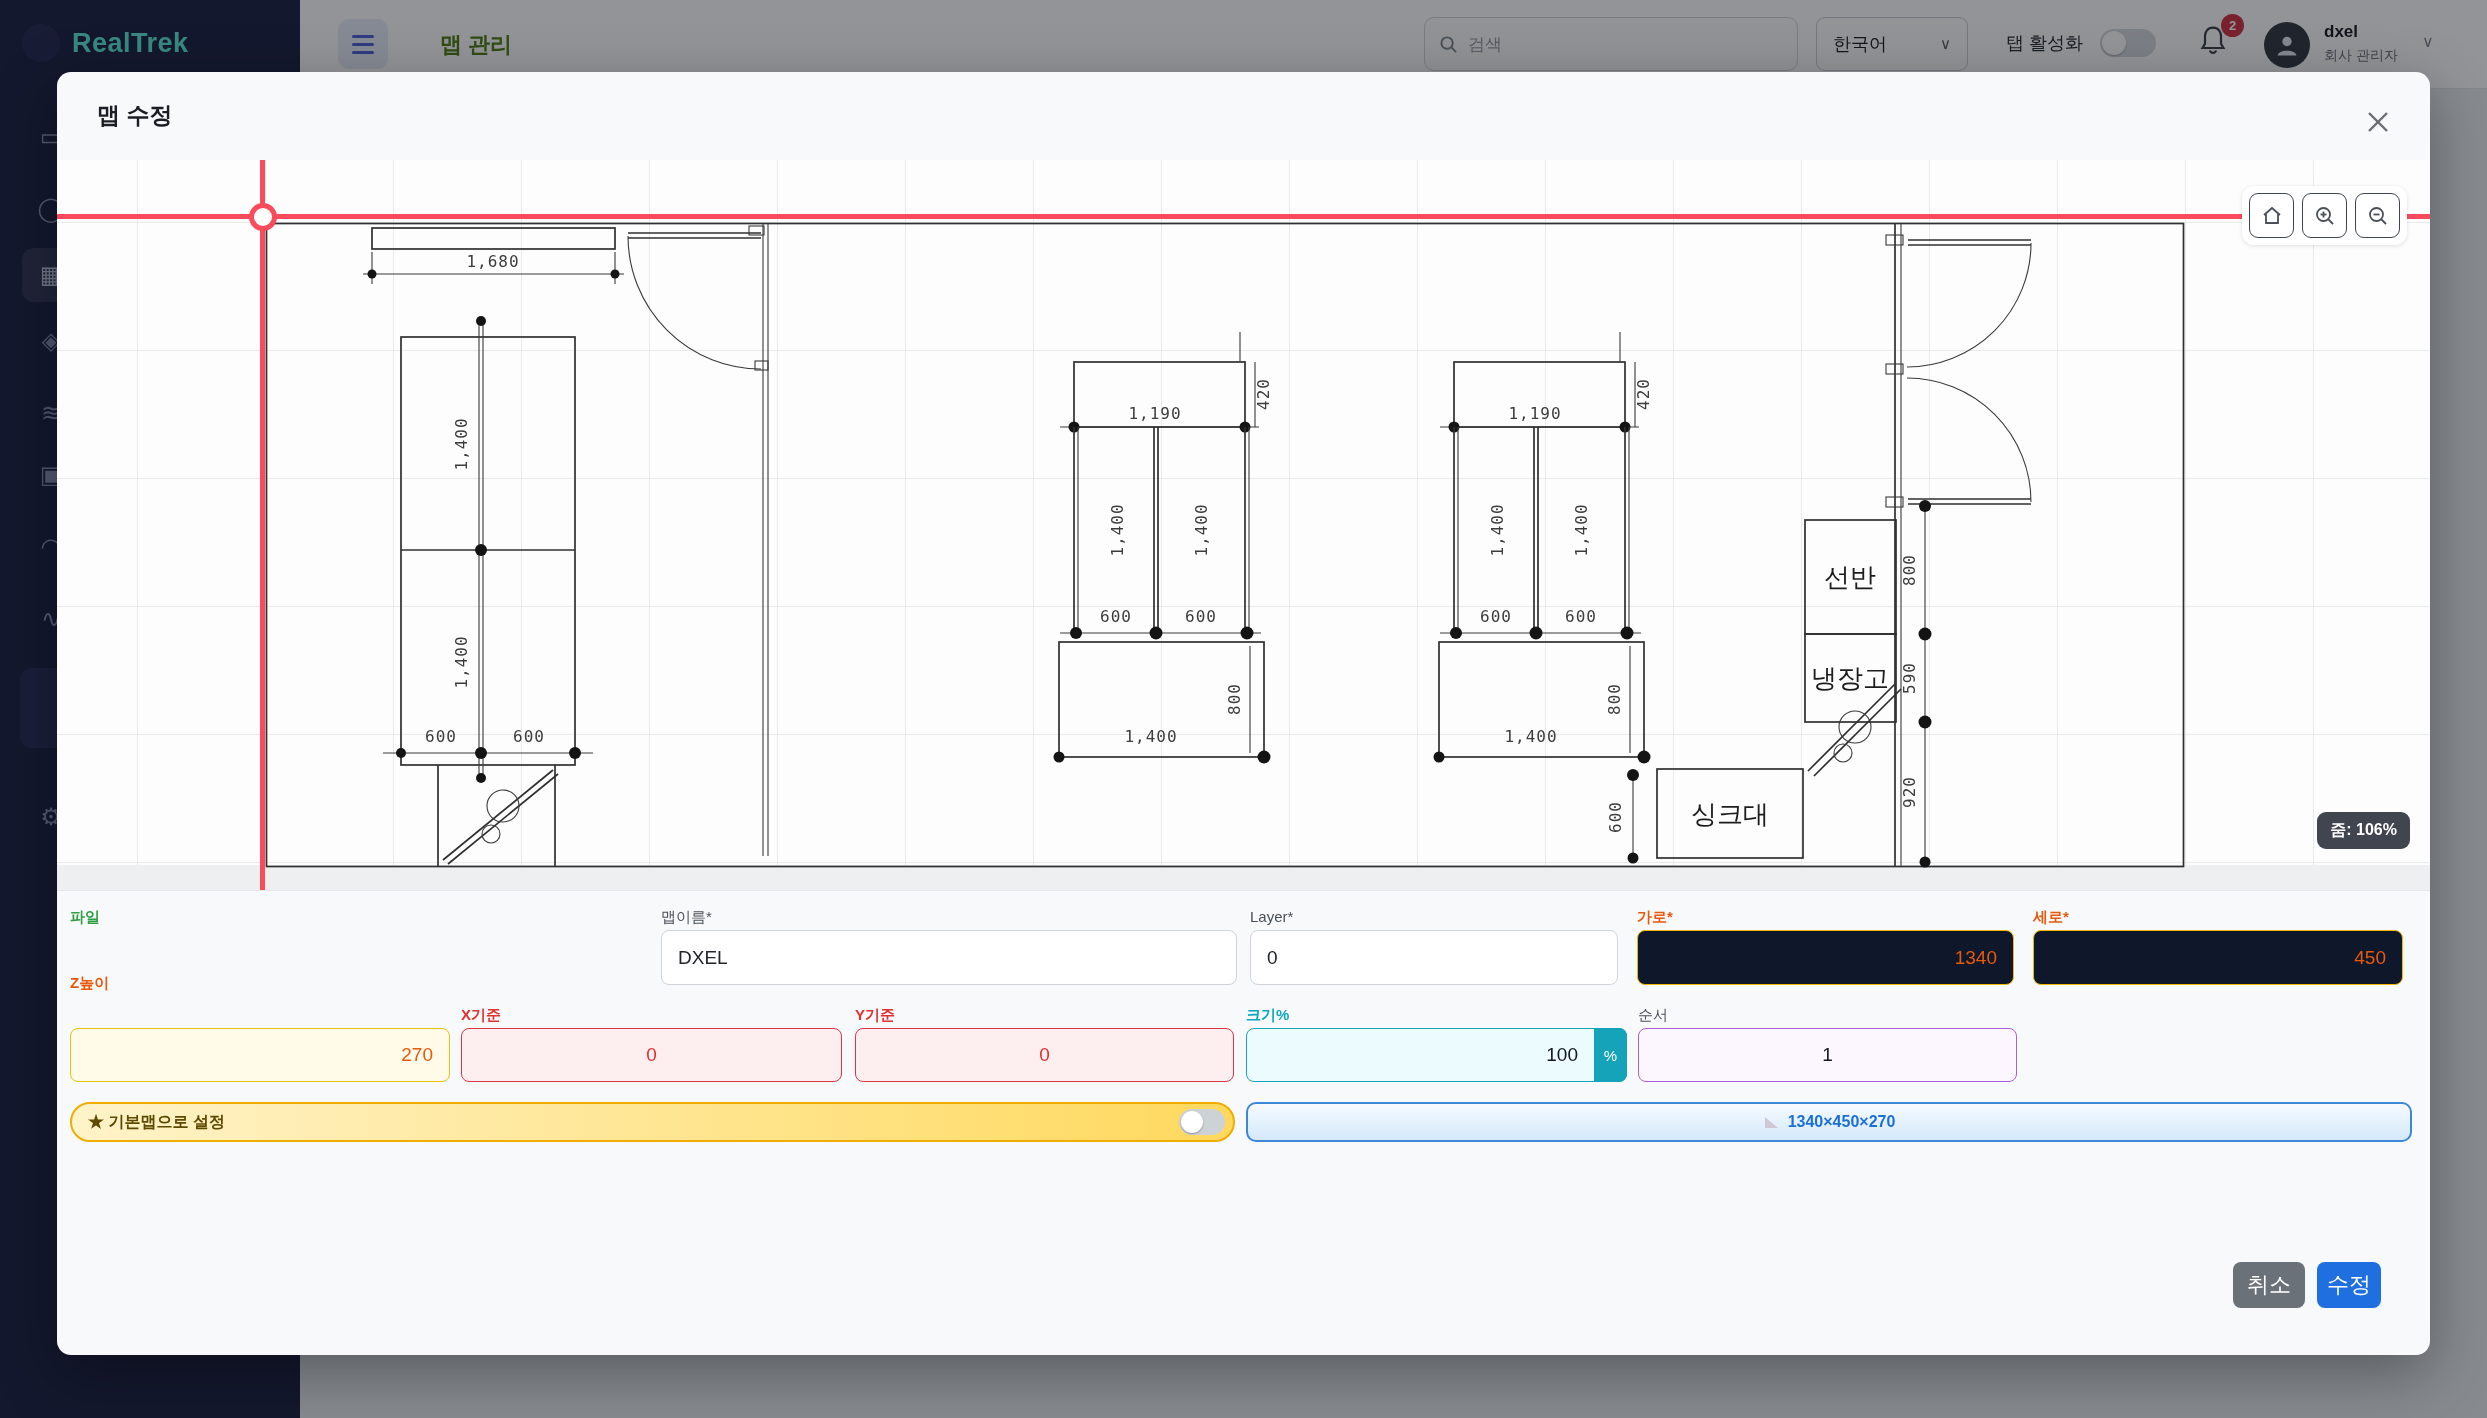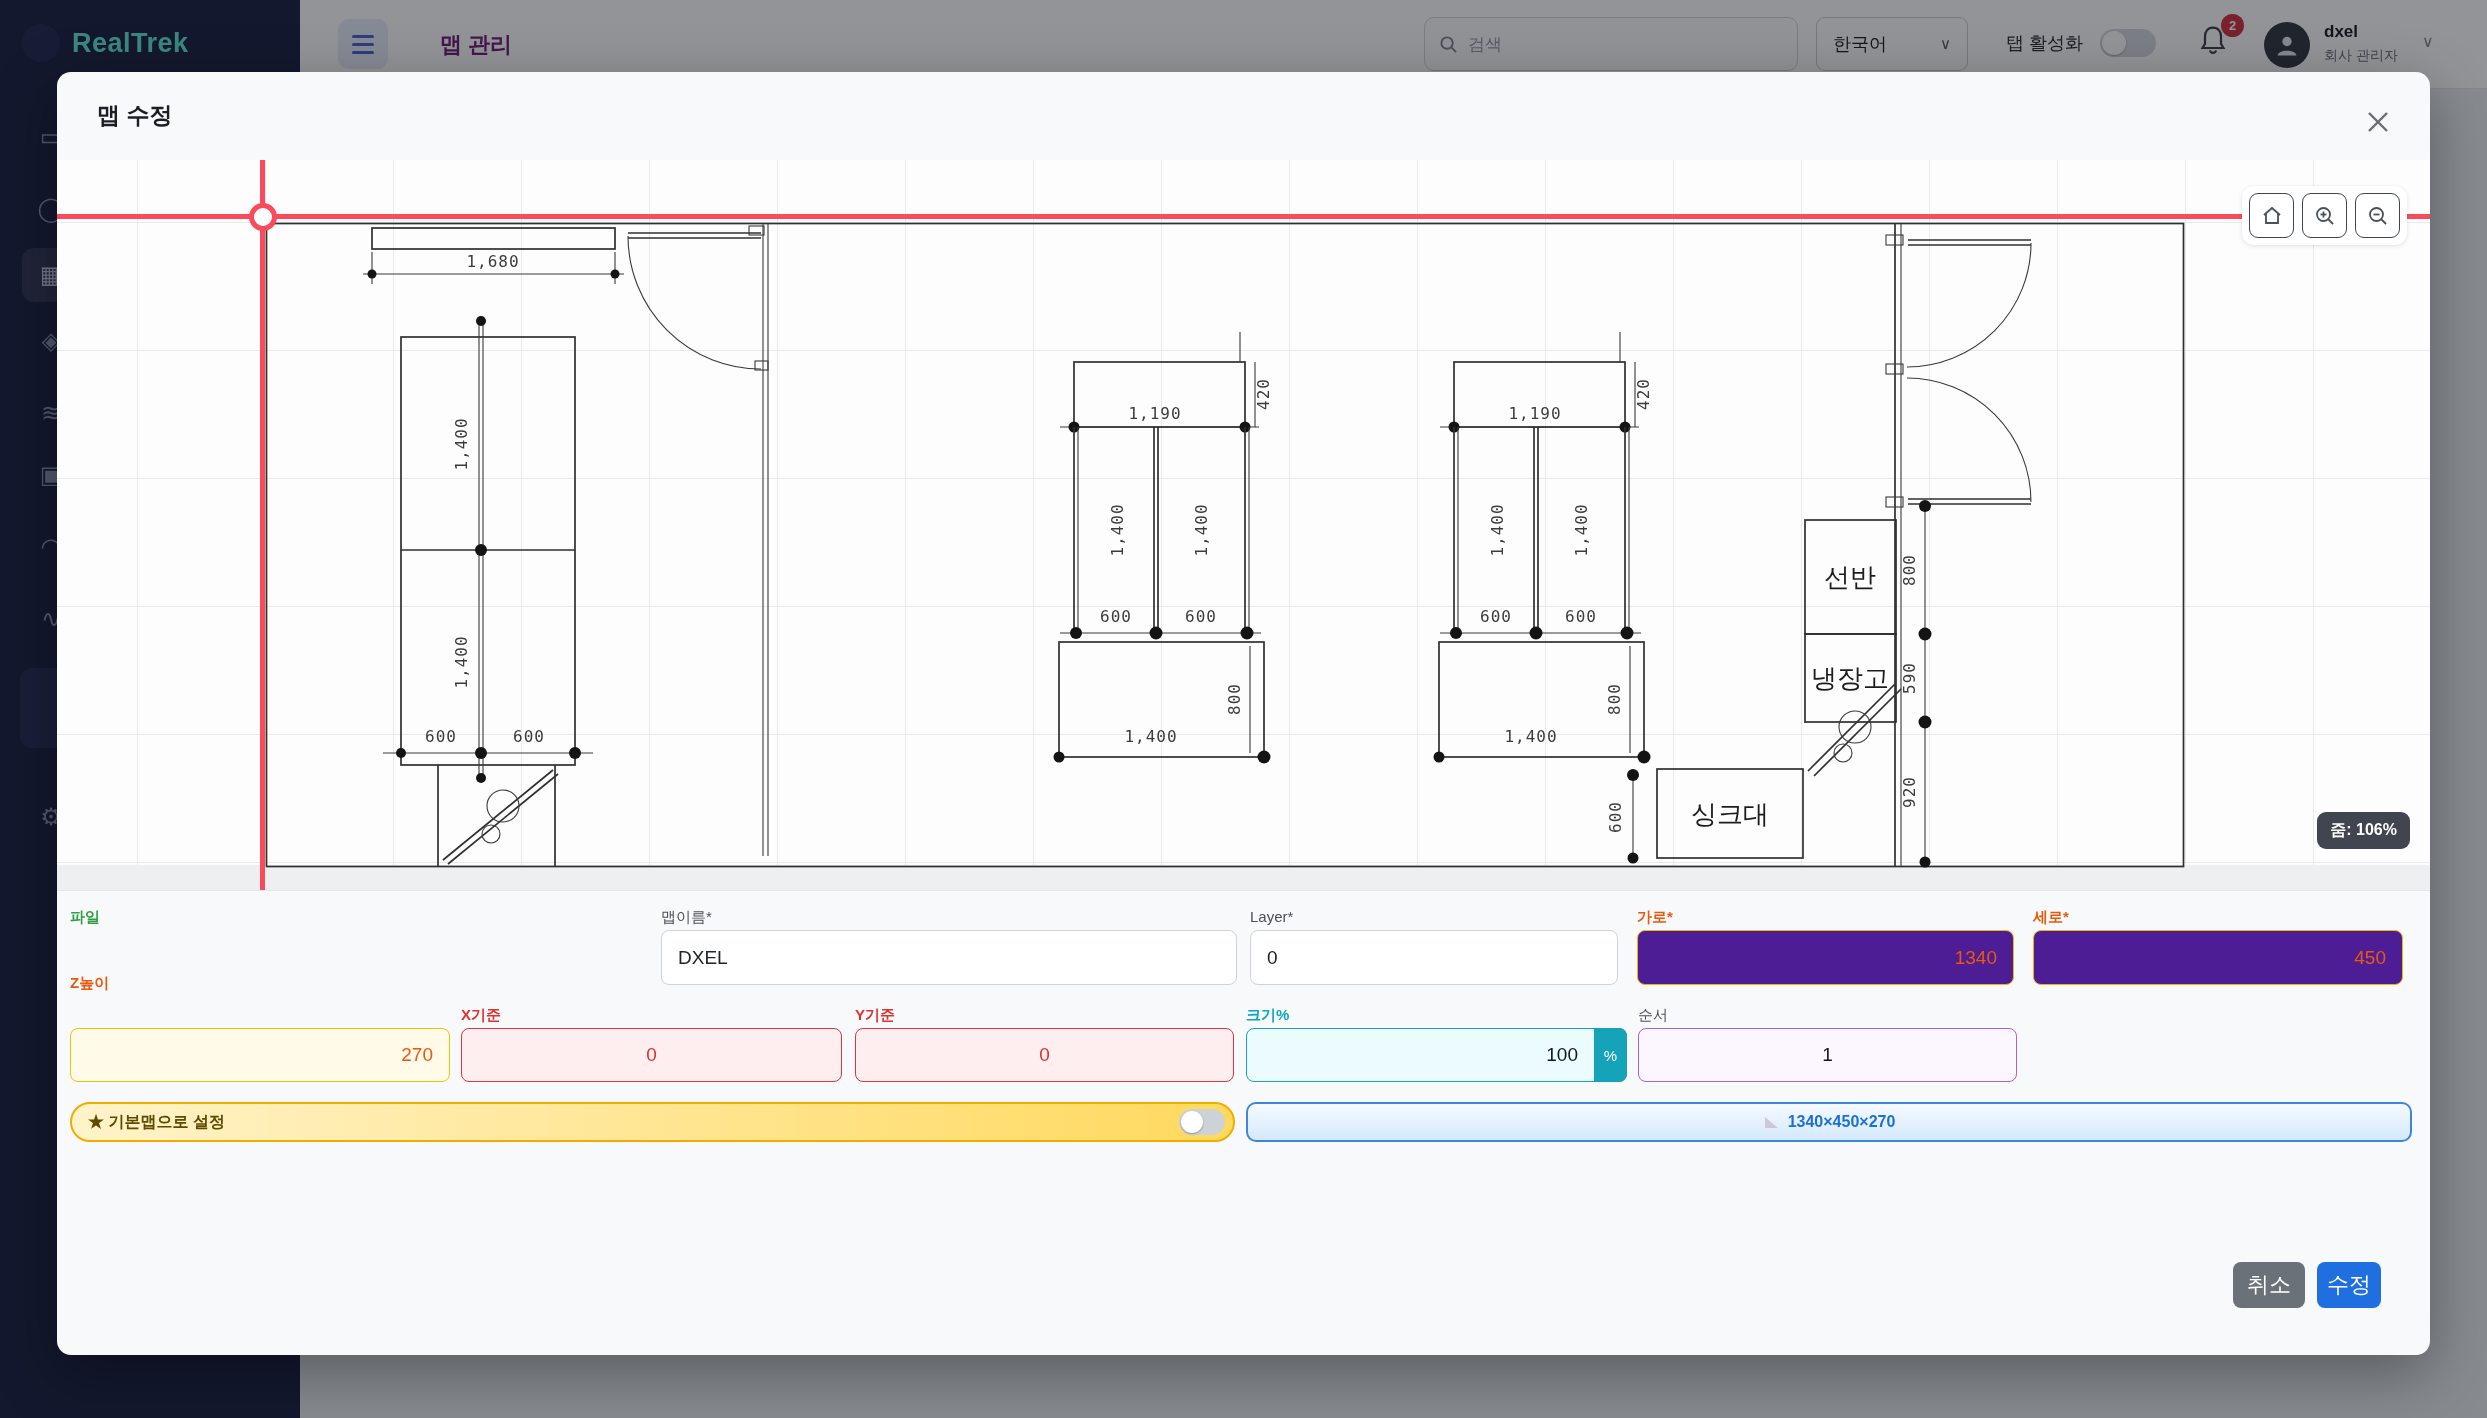--- a/index.html
+++ b/index.html
@@ -15,21 +15,21 @@
   .side-icon { position:absolute; left:34px; width:34px; height:34px; color:#8d92b4; font-size:24px;
     display:flex; align-items:center; justify-content:center; }
   .side-active-sm { position:absolute; left:22px; width:58px; height:54px; border-radius:12px; background:rgba(255,255,255,.10); }
   .side-active-lg { position:absolute; left:20px; width:64px; height:80px; border-radius:12px; background:#262a52; }
 
   .header { position:absolute; left:300px; top:0; width:2187px; height:89px; background:#ffffff; z-index:1;
     border-bottom:1px solid #e3e5e9; }
   .hamburger { position:absolute; left:38px; top:19px; width:50px; height:50px; border-radius:11px; background:#e9edf8;
     display:flex; flex-direction:column; align-items:center; justify-content:center; gap:5px; }
   .hamburger span { width:22px; height:3px; border-radius:2px; background:#4c5fd7; }
-  .page-title { position:absolute; left:140px; top:30px; font-size:22px; font-weight:700; color:#701a75; }
+  .page-title { position:absolute; left:140px; top:30px; font-size:22px; font-weight:700; color:#4d7c0f; }
   .search-box { position:absolute; left:1124px; top:17px; width:374px; height:54px; border:1.5px solid #cfd3d9;
     border-radius:10px; background:#fdfdfe; display:flex; align-items:center; padding:0 14px; gap:10px; }
   .search-ph { font-size:17px; color:#949aa3; }
   .lang-select { position:absolute; left:1516px; top:17px; width:152px; height:54px; border:1.5px solid #c9cdd3;
     border-radius:9px; background:#fff; display:flex; align-items:center; justify-content:space-between; padding:0 16px; }
   .lang-select .val { font-size:18px; color:#17191c; }
   .chev { color:#555a61; font-size:15px; }
   .tab-label { position:absolute; left:1706px; top:31px; font-size:18px; color:#24272c; font-weight:500; }
   .toggle { position:relative; width:56px; height:28px; border-radius:14px; background:#d6d9de; }
   .toggle .knob { position:absolute; left:2px; top:2px; width:24px; height:24px; border-radius:50%; background:#fff;
@@ -74,21 +74,21 @@
 
   
   .f-label { position:absolute; font-size:15px; font-weight:700; }
   .lbl-gray { color:#495057; font-weight:500; }
   .lbl-green { color:#2ea043; }
   .lbl-orange { color:#e8590c; }
   .lbl-red { color:#e03131; }
   .lbl-teal { color:#0ca6bf; }
   .f-input { position:absolute; height:55px; border-radius:8px; border:1.5px solid #ced4da; background:#fff;
     font-size:19px; color:#212529; padding:0 16px; font-family:"Liberation Sans",sans-serif; outline:none; }
-  .in-orange { background:#4c1d95; border-color:#f2b705; color:#e8590c; text-align:right; }
+  .in-orange { background:#0f172a; border-color:#f2b705; color:#e8590c; text-align:right; }
   .in-yellow { background:#fffbe8; border-color:#e9c406; color:#e8590c; text-align:right; }
   .in-red { background:#fdeef0; border-color:#dc3545; color:#e03131; text-align:center; }
   .in-teal { background:#ecfbfe; border-color:#16a5ba; color:#14181c; text-align:right; padding-right:48px; }
   .in-purple { background:#fbf6ff; border-color:#ab5fd8; color:#14181c; text-align:center; }
   .pct-addon { position:absolute; width:33px; height:55px; background:#14a3b8; border-radius:0 8px 8px 0;
     color:#fff; font-size:15px; display:flex; align-items:center; justify-content:center; }
   .file-box { position:absolute; left:13px; top:858px; width:579px; height:55px; border:2px dashed #2ea043;
     border-radius:8px; background:#fbfefb; display:flex; align-items:center; padding:0 8px; gap:12px; }
   .file-btn { height:42px; padding:0 15px; background:#efefef; border:1px solid #8f8f8f; border-radius:4px;
     font-size:17px; color:#111; display:flex; align-items:center; cursor:pointer; white-space:nowrap; }

